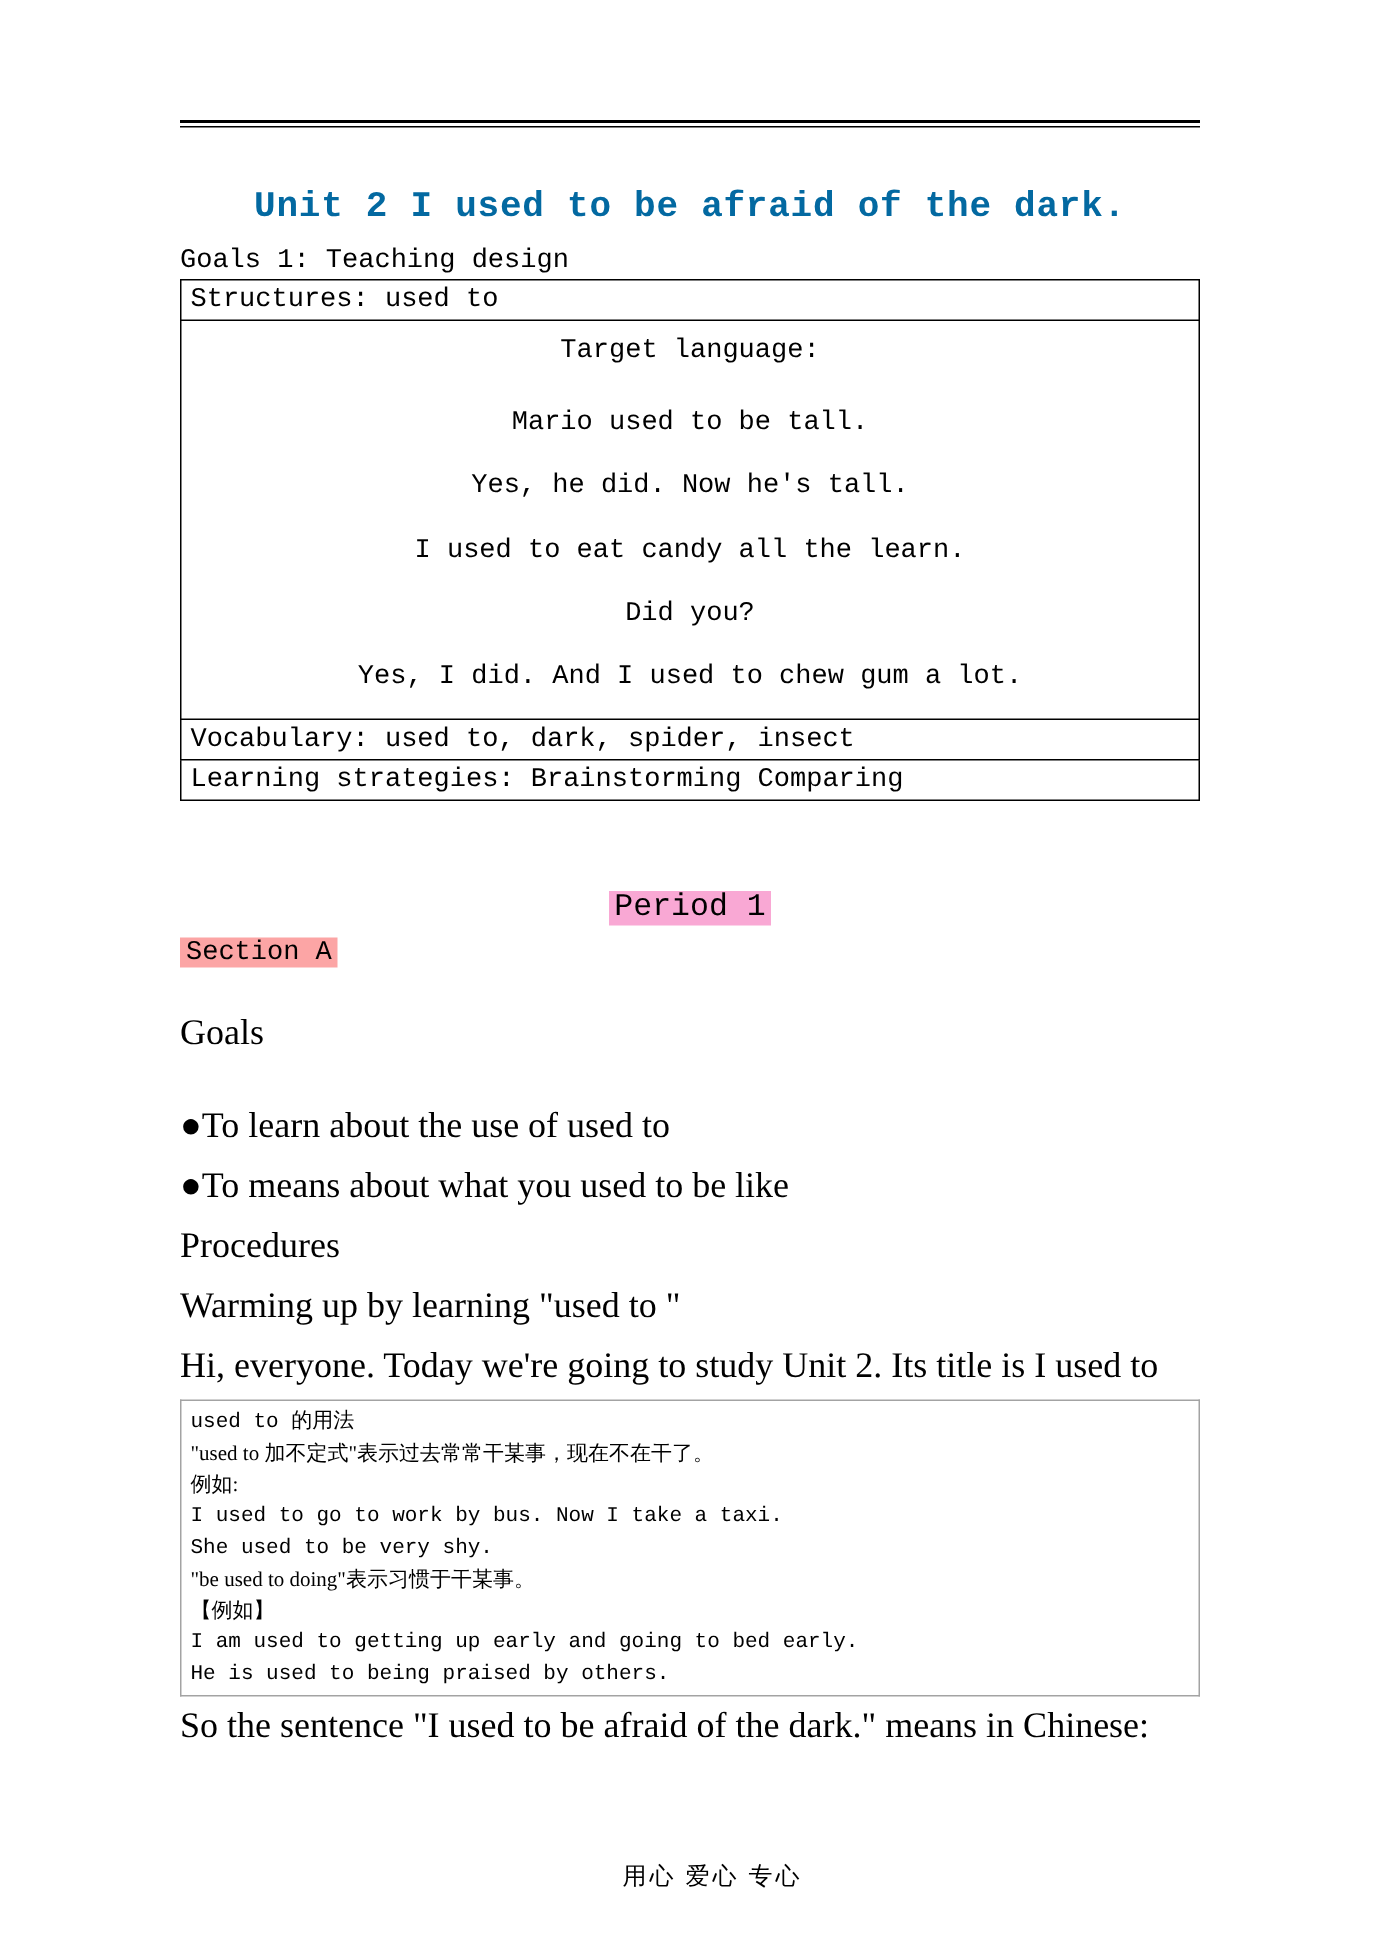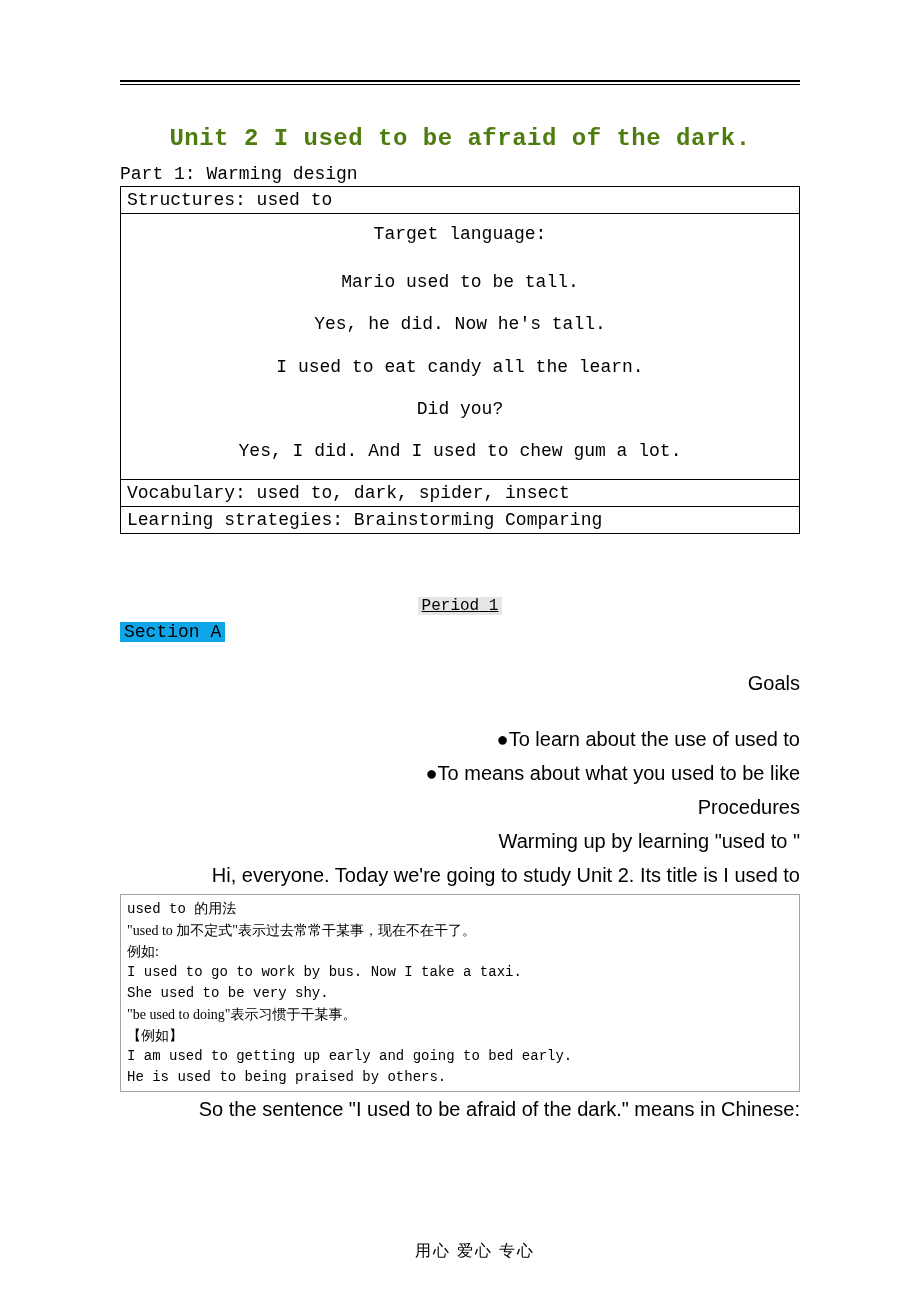--- a/index.html
+++ b/index.html
@@ -19,21 +19,21 @@
     .page {
       padding: 80px 120px 0 120px;
     }
     .top-rule {
       border-top: 2px solid #000;
       border-bottom: 1px solid #000;
       height: 5px;
       margin-bottom: 40px;
     }
     .title {
-      color: #4d7c0f;
+      color: #0369a1;
       font-weight: bold;
       font-size: 24px;
       text-align: center;
       margin-bottom: 12px;
       font-family: "Courier New", monospace;
       letter-spacing: 0.5px;
     }
     .part-label {
       font-family: "Courier New", monospace;
       font-size: 18px;
@@ -60,39 +60,37 @@
     }
     .target-content {
       line-height: 1.9;
     }
     .period-wrap {
       text-align: center;
       margin-top: 60px;
       margin-bottom: 6px;
     }
     .period {
-      background: #e5e5e5;
-      font-family: "Courier New", monospace;
-      font-size: 16px;
+      background: #f9a8d4;
+      font-family: "Courier New", monospace;
+      font-size: 21px;
       padding: 0 4px;
-      text-decoration: underline;
     }
     .section-a {
-      background: #0ea5e9;
+      background: #fca5a5;
       font-family: "Courier New", monospace;
       font-size: 18px;
       padding: 0 4px;
       display: inline-block;
       margin-bottom: 26px;
     }
     .body-text {
-      font-family: Liberation Sans, sans-serif;
-      font-size: 20px;
+      font-family: Liberation Serif, serif;
+      font-size: 24px;
       line-height: 1.5;
-      text-align: right;
     }
     .body-text p {
       margin-bottom: 4px;
     }
     .gap {
       height: 22px;
     }
     table.usage {
       border-collapse: collapse;
       width: 100%;
@@ -123,21 +121,21 @@
     }
   </style>
 </head>
 <body>
 
 <div class="page">
   <div class="top-rule"></div>
 
   <div class="title">Unit 2 I used to be afraid of the dark.</div>
 
-  <div class="part-label">Part 1: Warming design</div>
+  <div class="part-label">Goals 1: Teaching design</div>
 
   <table class="bordered">
     <tbody>
         <tr>
           <td>Structures: used to</td>
         </tr>
     <tr>
           <td>
       <div class="target-content">
         <p>Target language:</p>

